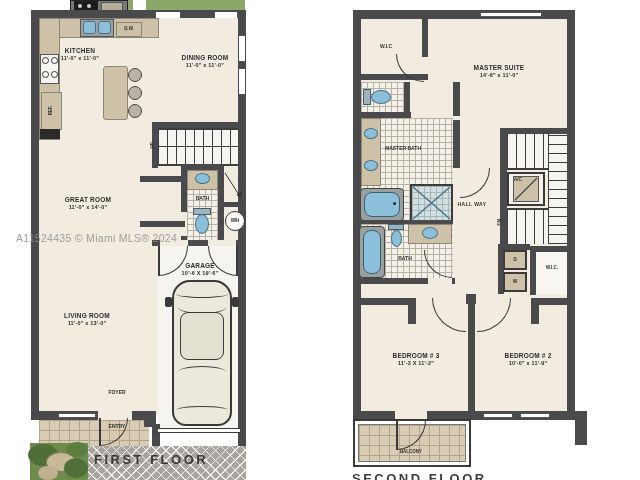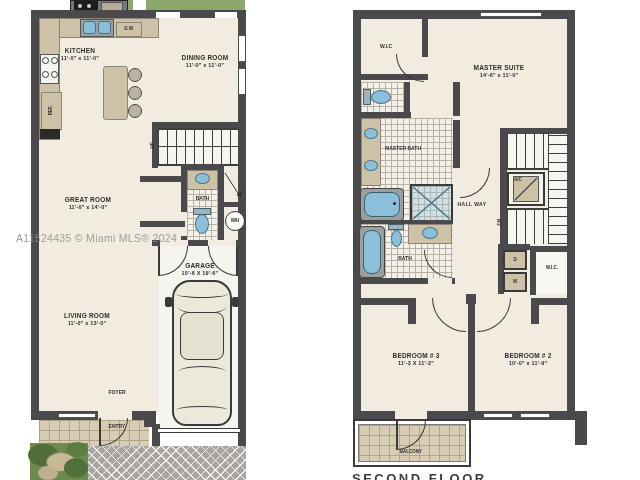--- a/index.html
+++ b/index.html
@@ -168,20 +168,21 @@
     <div class="abs" style="left:158px;top:428px;width:82px;height:5px;background:#fff;border-top:1.5px solid #3a3a3a;border-bottom:1.5px solid #3a3a3a;"></div>
 
     <div class="abs herringbone" style="left:86px;top:446px;width:160px;height:34px;"></div>
     <div class="abs" style="left:30px;top:443px;width:58px;height:37px;background:#6f8a4d;"></div>
     <div class="abs circ" style="left:28px;top:444px;width:30px;height:22px;background:#4f6e38;"></div>
     <div class="abs circ" style="left:46px;top:452px;width:30px;height:20px;background:#c9ba97;border:1px solid #8d8164;"></div>
     <div class="abs circ" style="left:66px;top:442px;width:22px;height:15px;background:#5e7d41;"></div>
     <div class="abs circ" style="left:38px;top:466px;width:20px;height:14px;background:#bfb190;"></div>
     <div class="abs circ" style="left:64px;top:458px;width:24px;height:20px;background:#51703a;"></div>
 
+    <div class="abs ftitle" style="left:94px;top:452px;">FIRST FLOOR</div>
   </div>
 
   <div class="abs" style="left:340px;top:0;width:300px;height:480px;">
 
     <div class="abs wall" style="left:13px;top:10px;width:222px;height:9px;"></div>
     <div class="abs window-v" style="left:140px;top:12px;width:62px;height:5px;border:1px solid #555;"></div>
     <div class="abs wall" style="left:13px;top:10px;width:8px;height:410px;"></div>
     <div class="abs wall" style="left:227px;top:10px;width:8px;height:410px;"></div>
     <div class="abs floor" style="left:21px;top:19px;width:206px;height:398px;"></div>
 

